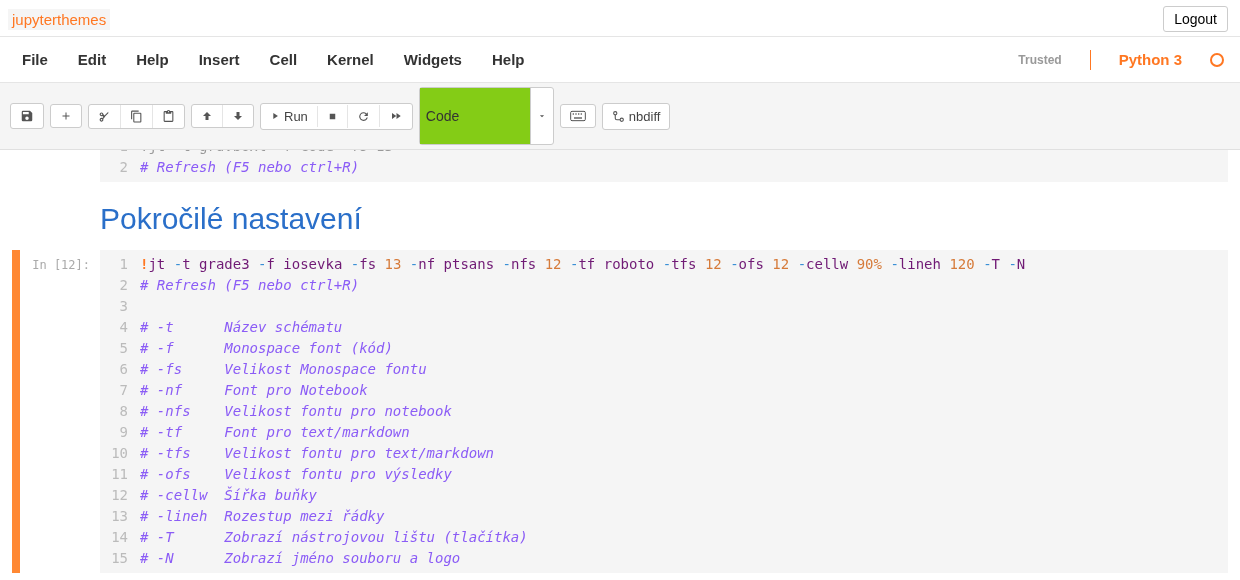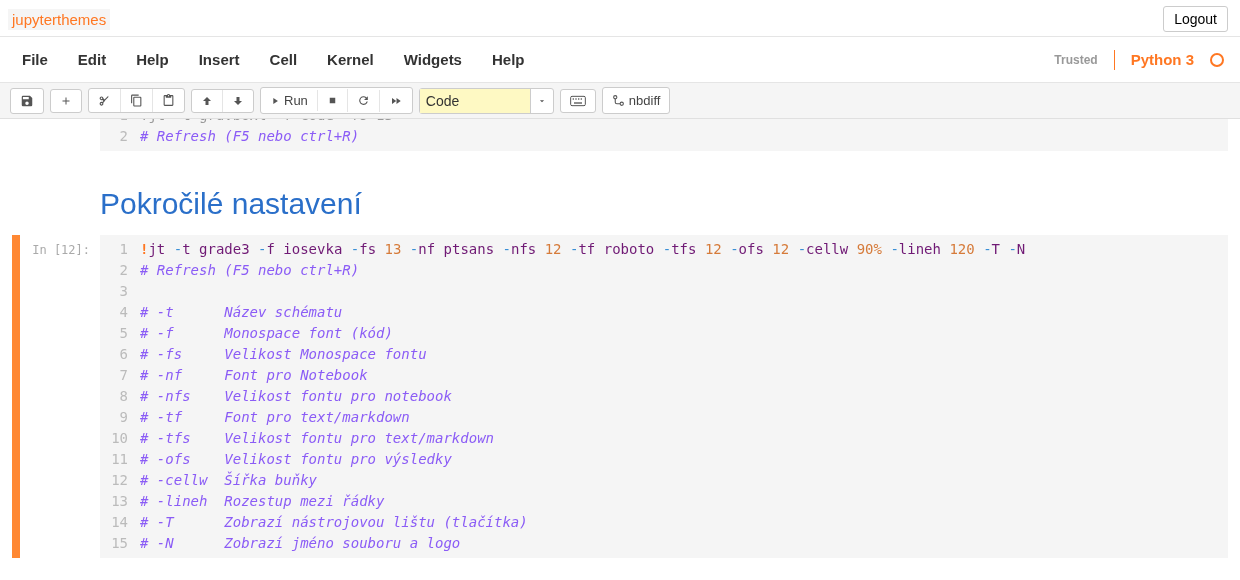--- a/index.html
+++ b/index.html
@@ -36,21 +36,21 @@
 .menubar {
   display: flex;
   justify-content: space-between;
   align-items: center;
   padding: 0 16px 0 22px;
   border-bottom: 1px solid #e5e5e5;
   font-weight: bold;
 }
 .menu-items { display: flex; gap: 30px; padding: 14px 0; }
 .menu-items span { cursor: pointer; color: #333; font-size: 15px; }
-.kernel-area { display: flex; align-items: center; gap: 16px; }
+.kernel-area { display: flex; align-items: center; gap: 28px; }
 .trusted { color: #999; font-size: 12px; }
 .kernel-sep { width: 1px; height: 20px; background: #ff7722; }
 .kernel-name { color: #ff7722; font-size: 15px; }
 .kernel-ind {
   width: 14px; height: 14px; border: 2px solid #ff7722;
   border-radius: 50%; display: inline-block;
 }
 .toolbar {
   display: flex; align-items: center; gap: 6px;
   padding: 4px 10px;
@@ -75,23 +75,23 @@
   color: #444;
 }
 .tool-group .tool-btn + .tool-btn { border-left: 1px solid #e5e5e5; }
 .sel-wrap {
   display: flex;
   border: 1px solid #ccc;
   border-radius: 3px;
   background: #fff;
 }
 .cell-type-sel {
-  padding: 4px 6px;
+  padding: 20px 6px;
   border: none;
-  background: #fef9c3;
+  background: #84cc16;
   font-size: 14px;
   width: 110px;
 }
 .sel-arrow {
   border-left: 1px solid #ccc;
   padding: 4px 6px;
   display: flex;
   align-items: center;
 }
 .icon { display: inline-flex; align-items: center; justify-content: center; }
@@ -135,21 +135,21 @@
   color: #888;
 }
 .tok-bang { color: #ff7722; font-weight: 600; }
 .tok-op { color: #3a8fd6; }
 .tok-num { color: #d67b3a; }
 .tok-pct { color: #d67b3a; }
 .tok-cmt { color: #8b5cf6; font-style: italic; }
 .tok-txt { color: #701a75; }
 
 .md-cell {
-  margin: 36px 12px 14px 100px;
+  margin: 20px 12px 14px 100px;
 }
 .md-heading {
   color: #2a6fc9;
   font-size: 30px;
   font-weight: 400;
 }
 </style>
 </head>
 <body>
 

